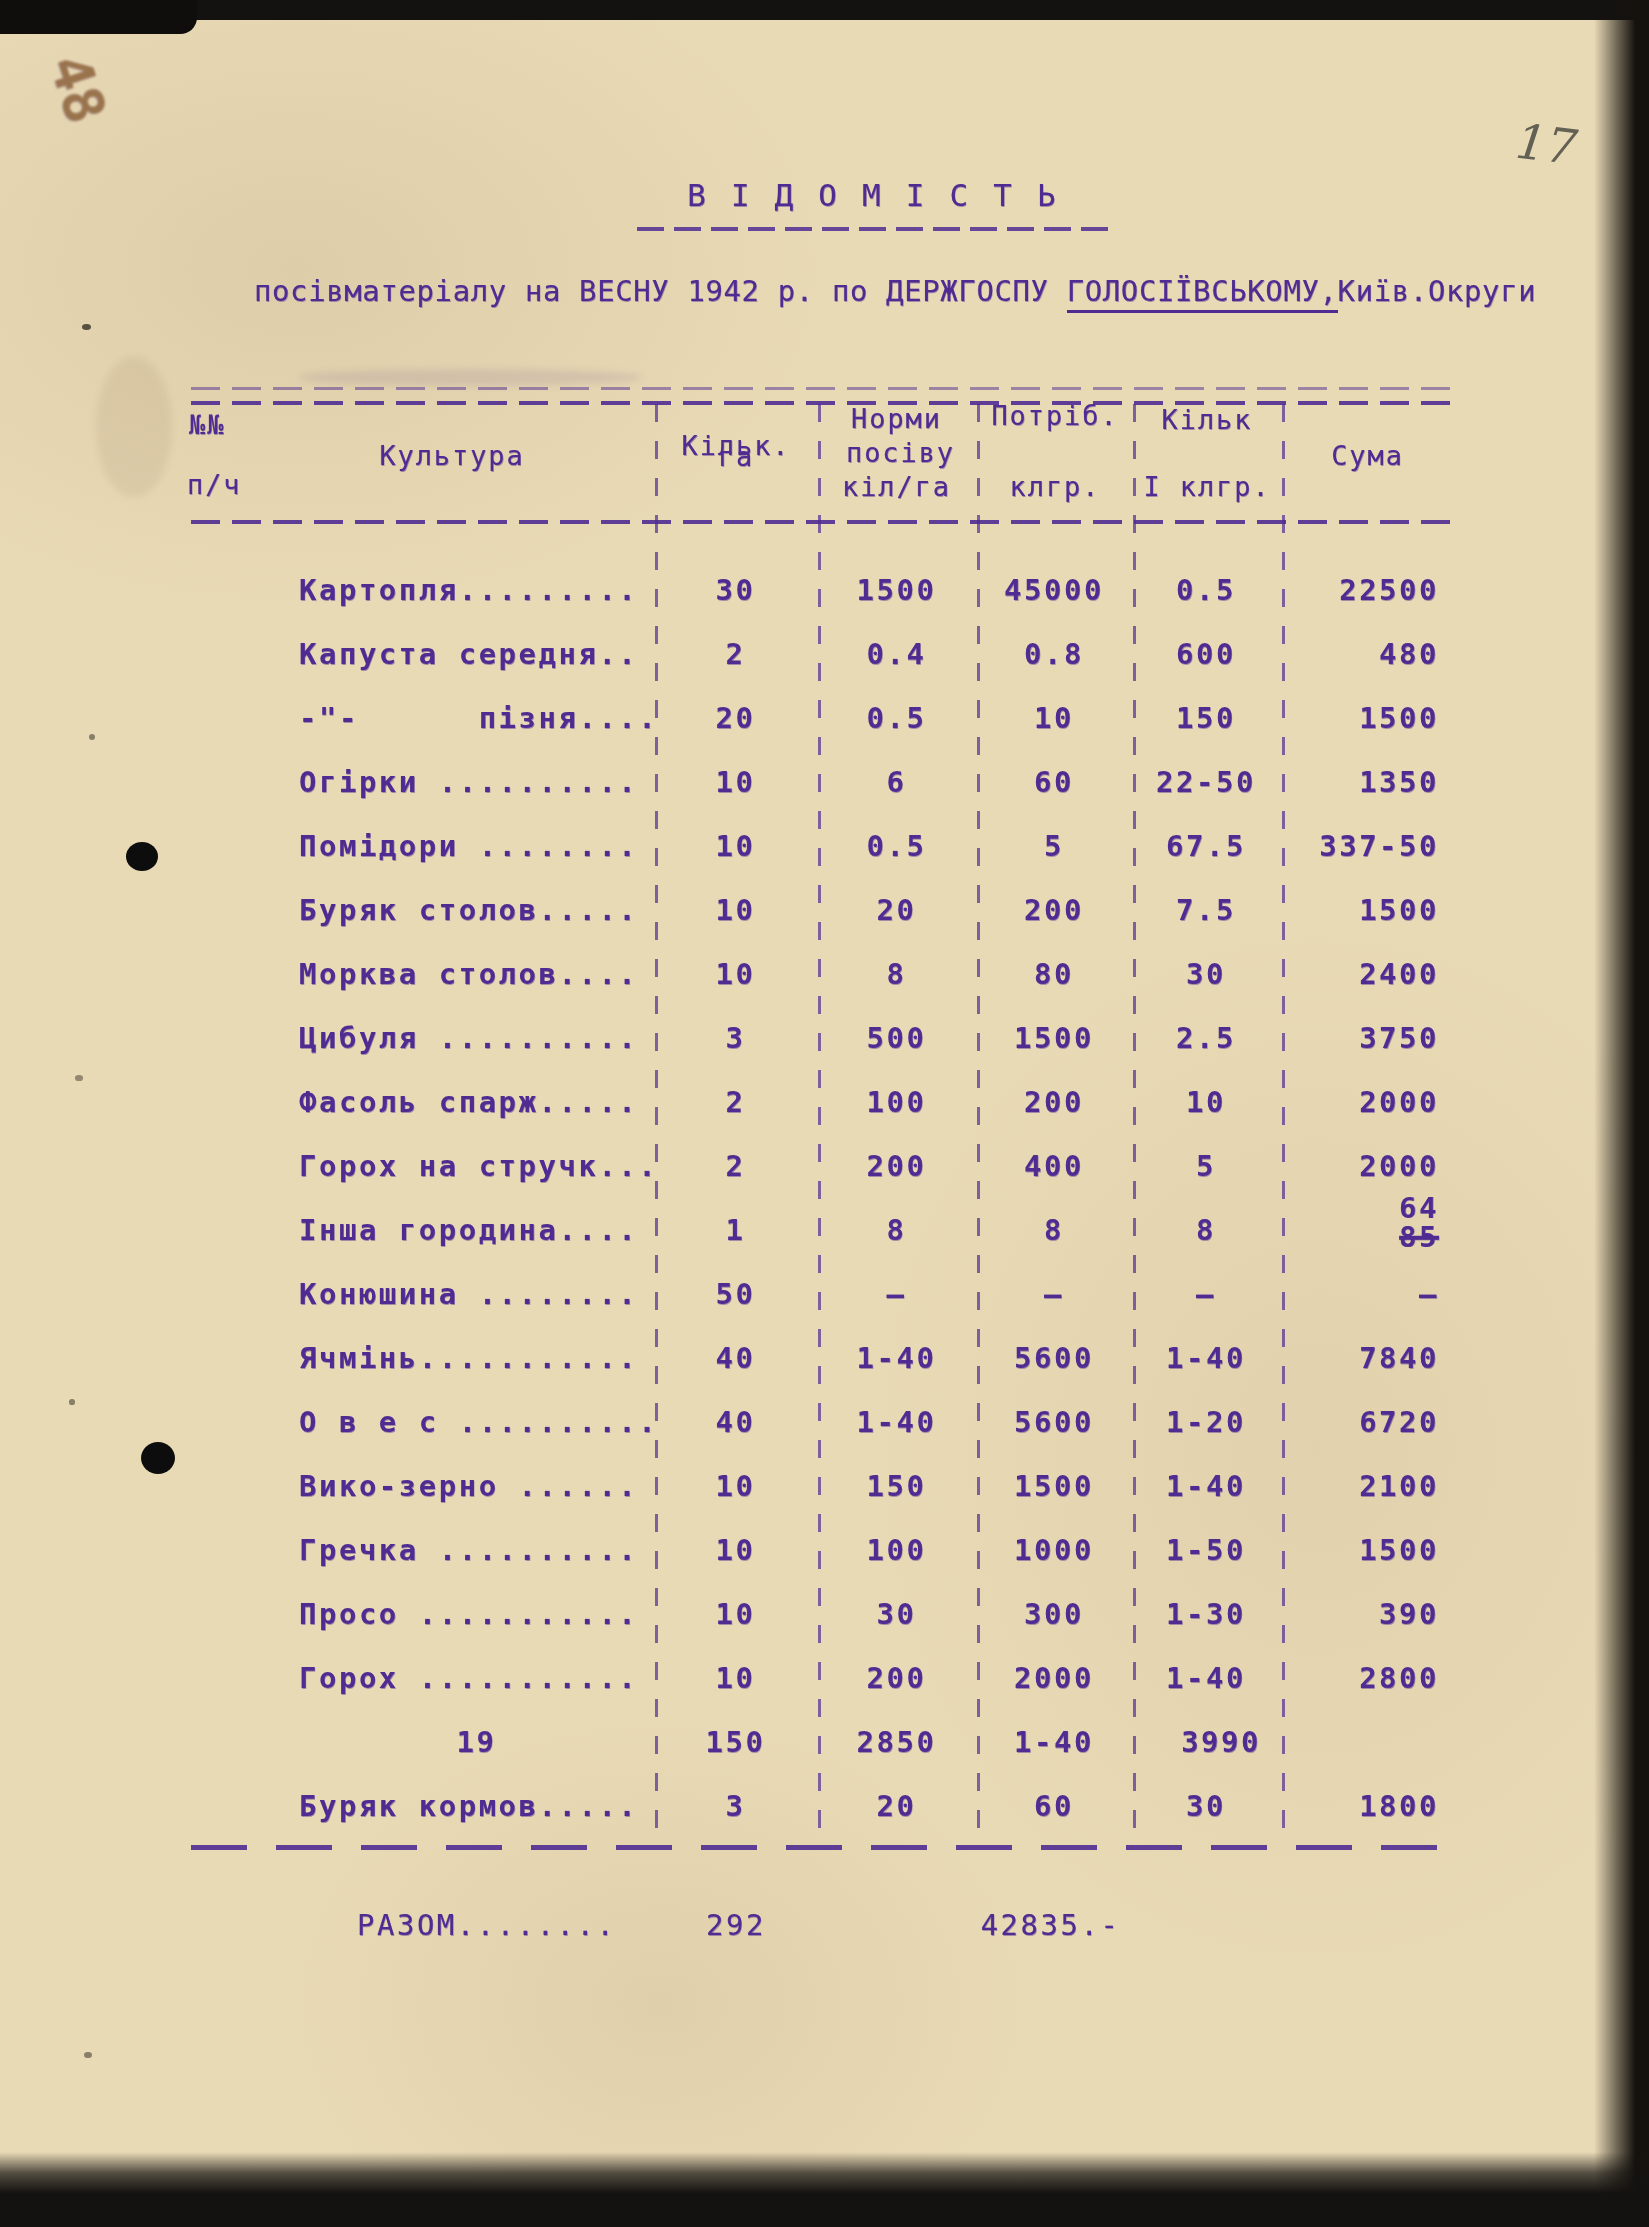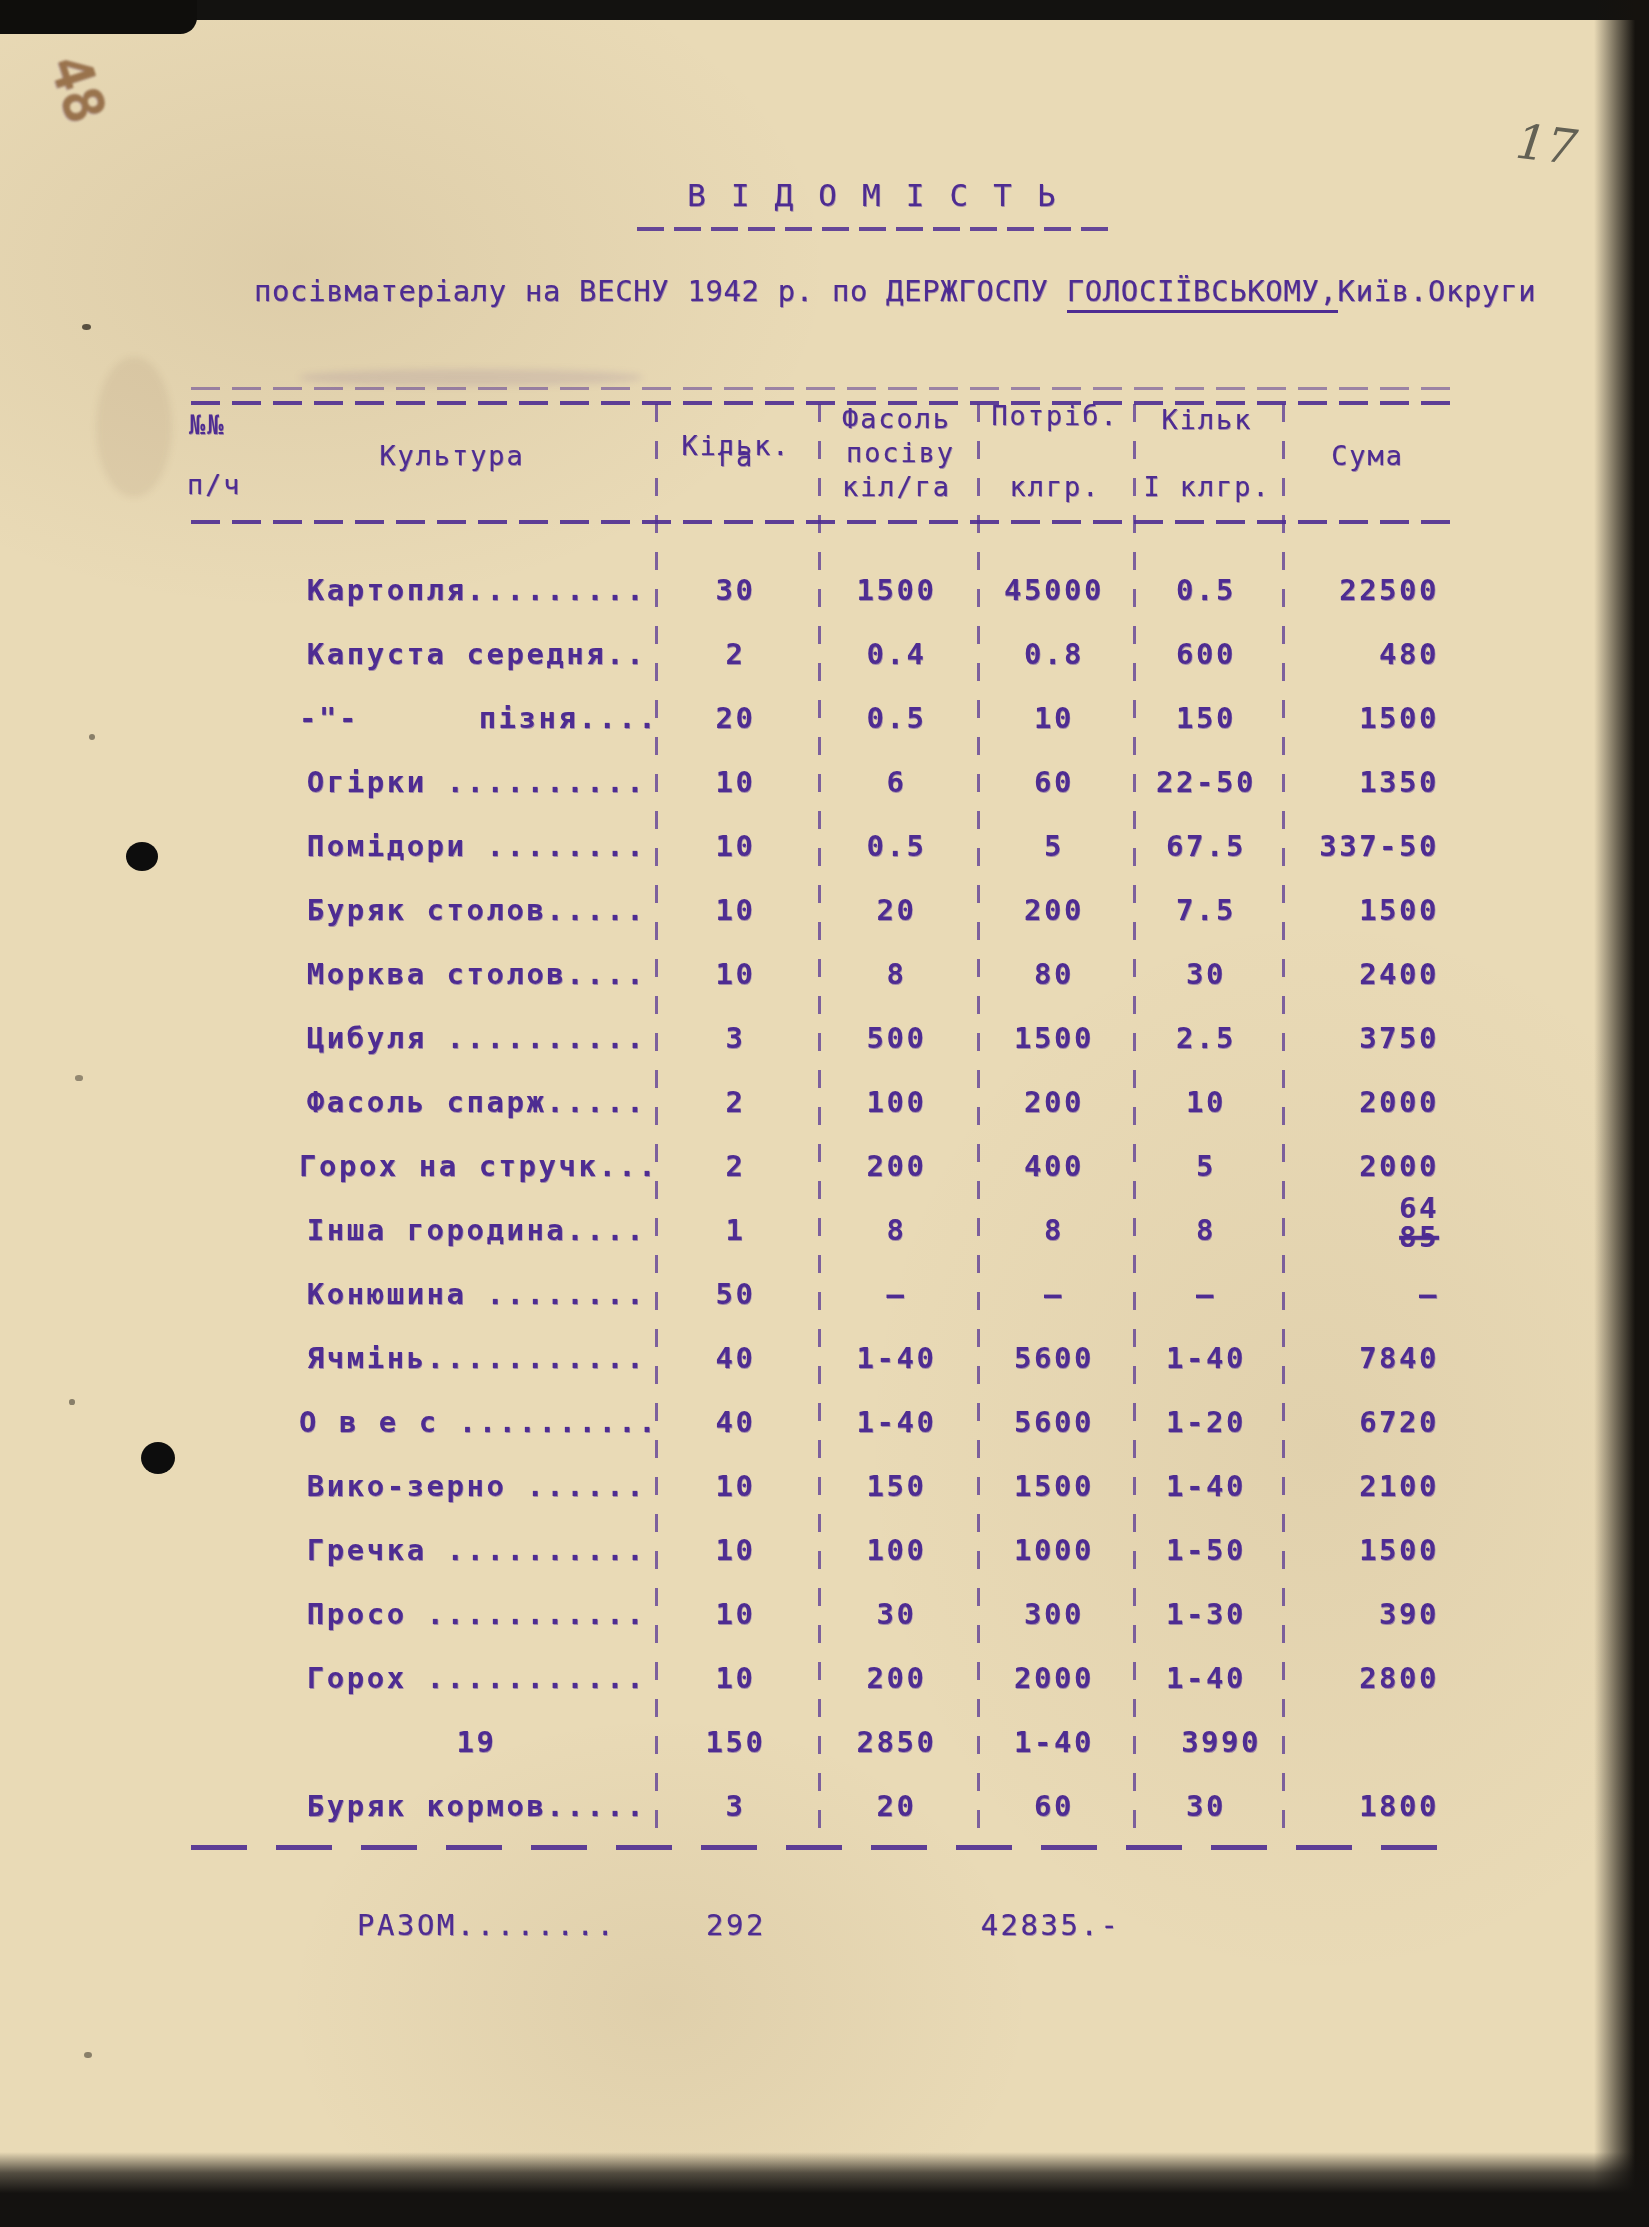--- a/index.html
+++ b/index.html
@@ -103,21 +103,21 @@
   
   .rows{position:absolute;left:0;top:558px;width:1649px;}
   .row{
     display:grid;
     grid-template-columns:299px 355px 163px 159px 156px 148px 178px;
     height:64px;line-height:64px;
     font-size:29px;letter-spacing:2.5px;
   }
   .cell{overflow:visible;color:var(--ink);font-weight:bold;
     text-shadow:0.6px 0.6px 0.6px var(--ink-soft);}
-  .cell.name{white-space:pre;text-align:center;}
+  .cell.name{white-space:pre;text-align:left;}
   .cell.num{text-align:center;}
   .cell.sum{text-align:right;padding-right:19px;}
   .cell.sum.over{
     display:flex;flex-direction:column;align-items:flex-end;justify-content:flex-end;
     line-height:29px;transform:translateY(-10.2px);
   }
   .sum-struck{
     text-decoration:line-through;
     text-decoration-thickness:3.8px;
     filter:blur(0.6px);
@@ -153,21 +153,21 @@
   <div class="vline v2"></div>
   <div class="vline v3"></div>
   <div class="vline v4"></div>
   <div class="vline v5"></div>
 
   <div class="hdr ink h-num1">№№</div>
   <div class="hdr ink h-num2">п/ч</div>
   <div class="hdr ink h-culture center">Культура</div>
   <div class="hdr ink h-area1 center">Кільк.</div>
   <div class="hdr ink h-area2 center">га</div>
-  <div class="hdr ink h-norm1 center">Фасоль</div>
+  <div class="hdr ink h-norm1 center">Норми</div>
   <div class="hdr ink h-norm2 center">посіву</div>
   <div class="hdr ink h-norm3 center">кіл/га</div>
   <div class="hdr ink h-need1 center">Потріб.</div>
   <div class="hdr ink h-need2 center">клгр.</div>
   <div class="hdr ink h-price1 center">Кільк</div>
   <div class="hdr ink h-price2 center">І клгр.</div>
   <div class="hdr ink h-sum center">Сума</div>
 
   <div class="rows">
       <div class="row">

